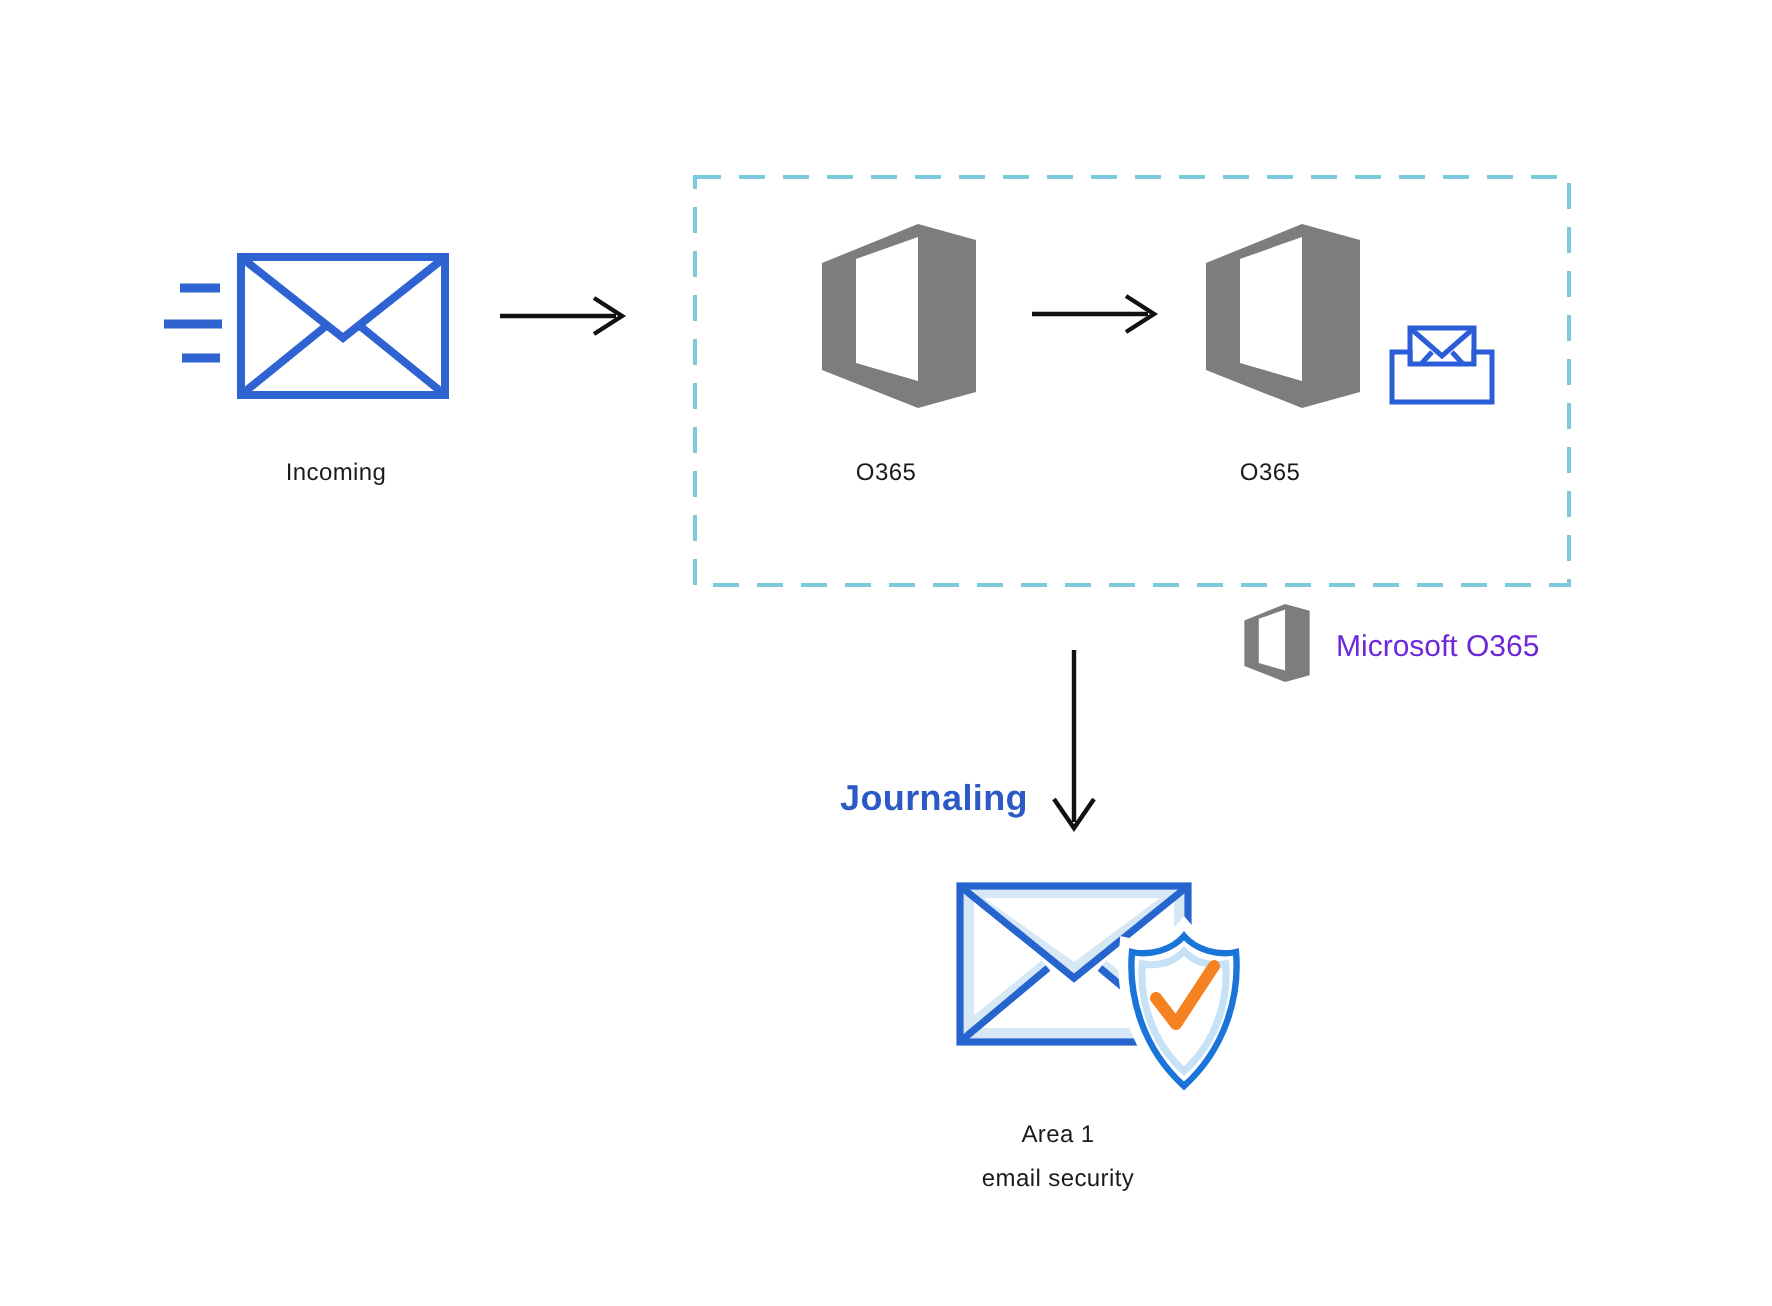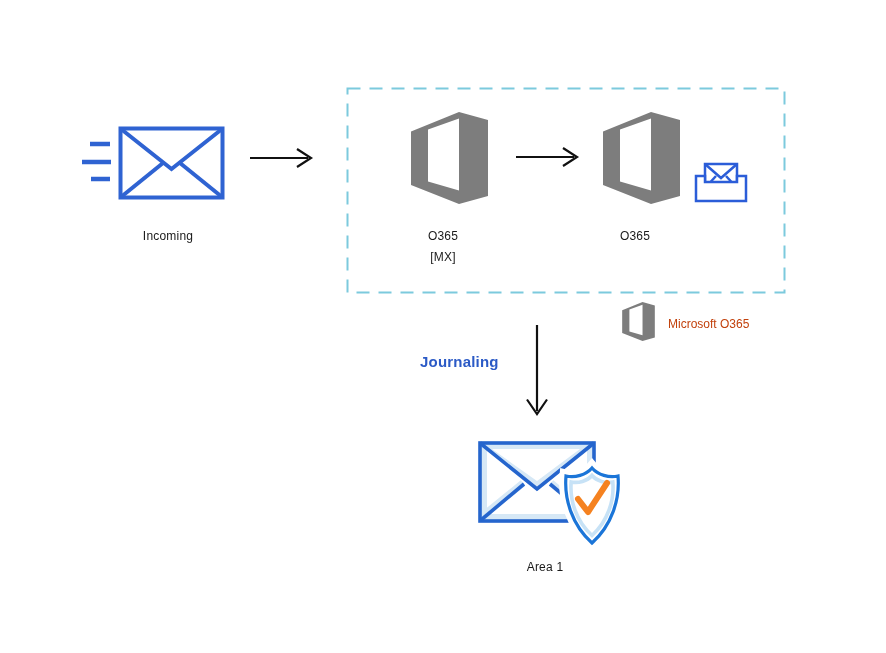--- a/index.html
+++ b/index.html
@@ -7,25 +7,25 @@
     position:relative;width:886px;height:653px;background:#ffffff;
     font-family:"Liberation Sans",sans-serif;overflow:hidden;
   }
   .abs{position:absolute;}
   svg{display:block;overflow:visible;}
   .node-label{
     position:absolute;text-align:center;color:var(--text,#1a1a1a);
     font-size:12px;line-height:21px;letter-spacing:.2px;
   }
   .legend-text{
-    position:absolute;font-size:12px;color:#c2410c;line-height:18px;
+    position:absolute;font-size:15px;color:#6d28d9;line-height:18px;
   }
   .journaling{
-    position:absolute;font-size:15px;font-weight:600;
-    color:var(--journal,#2b5ac6);letter-spacing:.2px;
+    position:absolute;font-size:18px;font-weight:600;
+    color:var(--journal,#2b5ac6);letter-spacing:.2px;margin-top:36px;
   }
   .stroke-blue{stroke:var(--blue);fill:none;}
   .stroke-blue2{stroke:var(--blue2);}
   .stroke-blue3{stroke:var(--blue3);fill:none;}
   .stroke-arrow{stroke:var(--arrow);fill:none;stroke-width:2.2;}
 </style>
 </head>
 <body>
 
 <div class="canvas">
@@ -55,21 +55,20 @@
   <svg class="abs" style="left:346px;top:87px" width="440" height="207" viewBox="0 0 440 207">
     <rect x="1.5" y="1.5" width="437" height="204" fill="none" stroke="var(--teal)" stroke-width="2" stroke-dasharray="13 9"></rect>
   </svg>
 
   <svg class="abs" style="left:411px;top:112px" width="77" height="92" viewBox="0 0 77 92">
     <path fill-rule="evenodd" fill="var(--gray)" d="M0,19.5 L48,0 L77,8 L77,84 L48,92 L0,73 Z M17,17.5 L48,6.5 L48,78.5 L17,69.5 Z"></path>
   </svg>
 
   <div class="node-label" style="left:383px;top:226px;width:120px">
     <div>O365</div>
-    <div>[MX]</div>
   </div>
 
   <svg class="abs" style="left:514px;top:145px" width="68" height="24" viewBox="0 0 68 24">
     <line x1="2" y1="12" x2="60" y2="12" class="stroke-arrow"></line>
     <polyline points="49,3 63,12 49,21" class="stroke-arrow"></polyline>
   </svg>
 
   <svg class="abs" style="left:603px;top:112px" width="77" height="92" viewBox="0 0 77 92">
     <path fill-rule="evenodd" fill="var(--gray)" d="M0,19.5 L48,0 L77,8 L77,84 L48,92 L0,73 Z M17,17.5 L48,6.5 L48,78.5 L17,69.5 Z"></path>
   </svg>
@@ -111,17 +110,18 @@
     <line x1="115" y1="79" x2="72" y2="43" class="stroke-blue3" stroke-width="3.6"></line>
   </svg>
 
   <svg class="abs" style="left:556px;top:461px" width="72" height="88" viewBox="0 0 72 88">
     <path d="M36,7 C42,14 53,17 62,15 C64,38 56,64 36,82 C16,64 8,38 10,15 C19,17 30,14 36,7 Z" fill="#ffffff" stroke="#ffffff" stroke-width="13"></path>
     <path d="M36,7 C42,14 53,17 62,15 C64,38 56,64 36,82 C16,64 8,38 10,15 C19,17 30,14 36,7 Z" fill="#ffffff" stroke="var(--blue4)" stroke-width="3.2"></path>
     <path d="M36,7 C42,14 53,17 62,15 C64,38 56,64 36,82 C16,64 8,38 10,15 C19,17 30,14 36,7 Z" transform="translate(36,44.5) scale(0.80) translate(-36,-44.5)" fill="none" stroke="var(--lightblue2)" stroke-width="4.5"></path>
     <polyline points="22,38 32,51 51,22" fill="none" stroke="var(--orange)" stroke-width="6" stroke-linecap="round" stroke-linejoin="round"></polyline>
   </svg>
 
-  <div class="node-label" style="left:480px;top:556px;width:130px;line-height:22px">
+  <div class="node-label" style="left:464px;top:556px;width:130px;line-height:22px">
     <div>Area 1</div>
+    <div>email security</div>
   </div>
 
 </div>
 
 </body></html>

